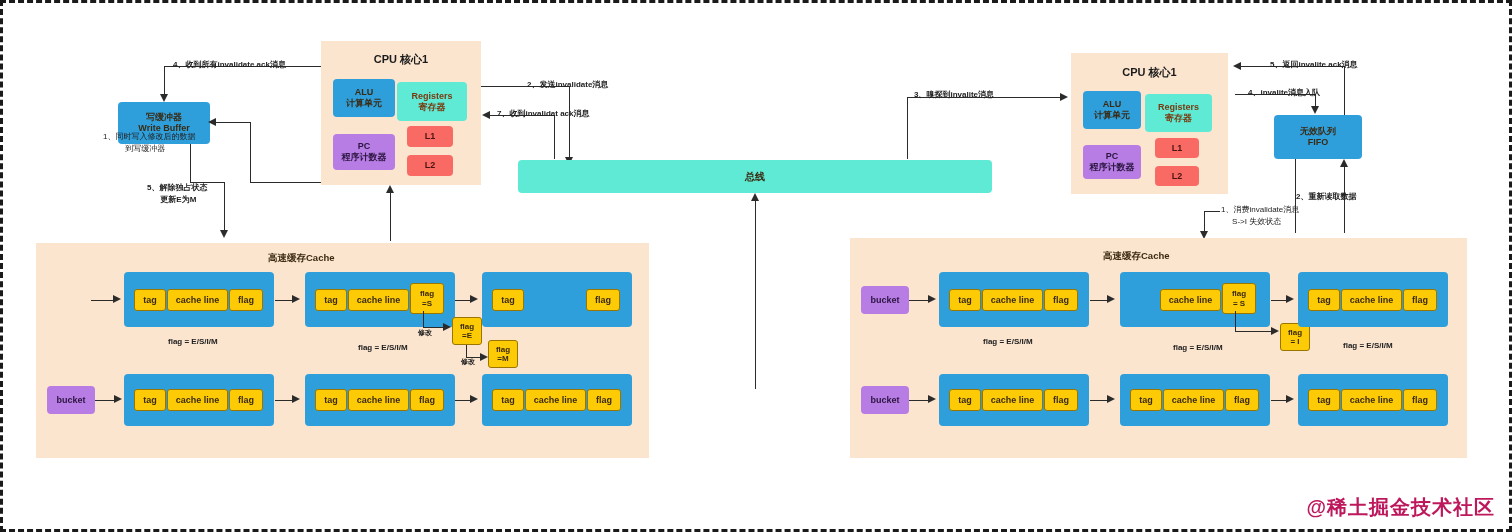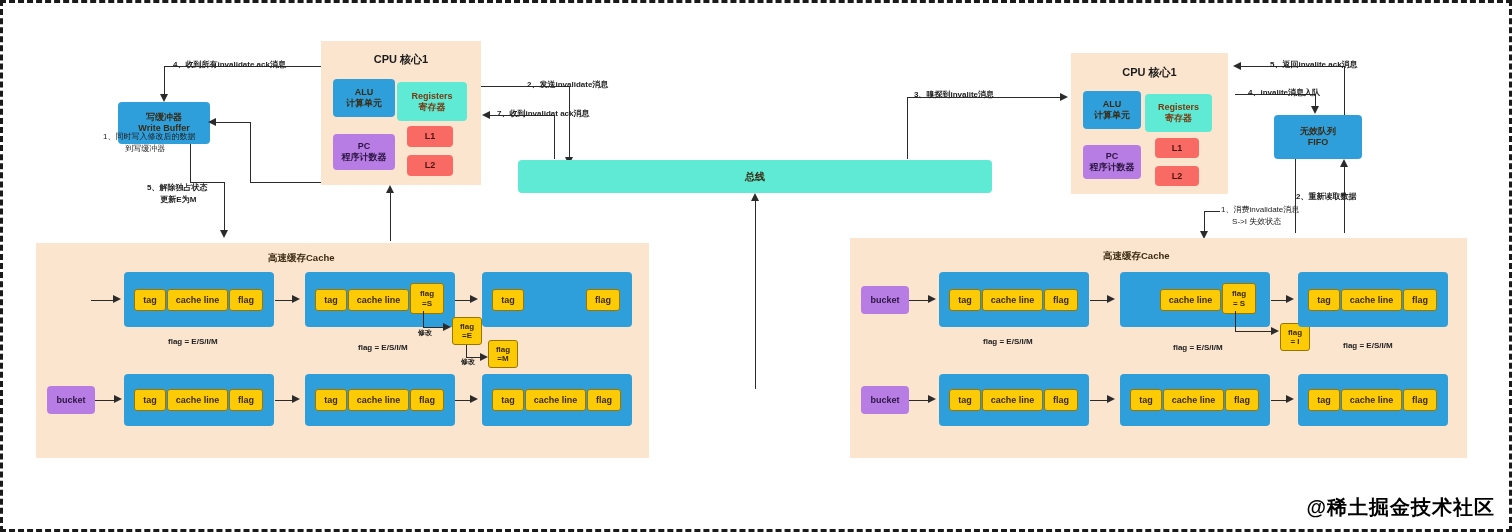--- a/index.html
+++ b/index.html
@@ -24,21 +24,21 @@
   .flagcap{position:absolute;font-size:8px;color:#222;font-weight:bold;white-space:nowrap;}
   .tiny{position:absolute;font-size:7px;color:#222;font-weight:bold;white-space:nowrap;}
   
   .h{position:absolute;height:0;border-top:1.3px solid #2b2b2b;}
   .v{position:absolute;width:0;border-left:1.3px solid #2b2b2b;}
   .ar{position:absolute;width:0;height:0;}
   .ar-r{border-top:4.5px solid transparent;border-bottom:4.5px solid transparent;border-left:8px solid #2b2b2b;}
   .ar-l{border-top:4.5px solid transparent;border-bottom:4.5px solid transparent;border-right:8px solid #2b2b2b;}
   .ar-d{border-left:4.5px solid transparent;border-right:4.5px solid transparent;border-top:8px solid #2b2b2b;}
   .ar-u{border-left:4.5px solid transparent;border-right:4.5px solid transparent;border-bottom:8px solid #2b2b2b;}
-  .watermark{position:absolute;right:14px;bottom:8px;font-size:20px;color:#000000;
+  .watermark{position:absolute;right:14px;bottom:8px;font-size:20px;color:#be185d;
              font-weight:bold;letter-spacing:1px;}
   .cachetitle{position:absolute;font-size:9.5px;font-weight:bold;color:#3a2a12;}
   .cell{font-size:9px;}
 </style>
 </head>
 <body>
 
 <div id="canvas">
 
   <div class="abs cpu" style="left:318px;top:38px;width:160px;height:144px;"></div>

